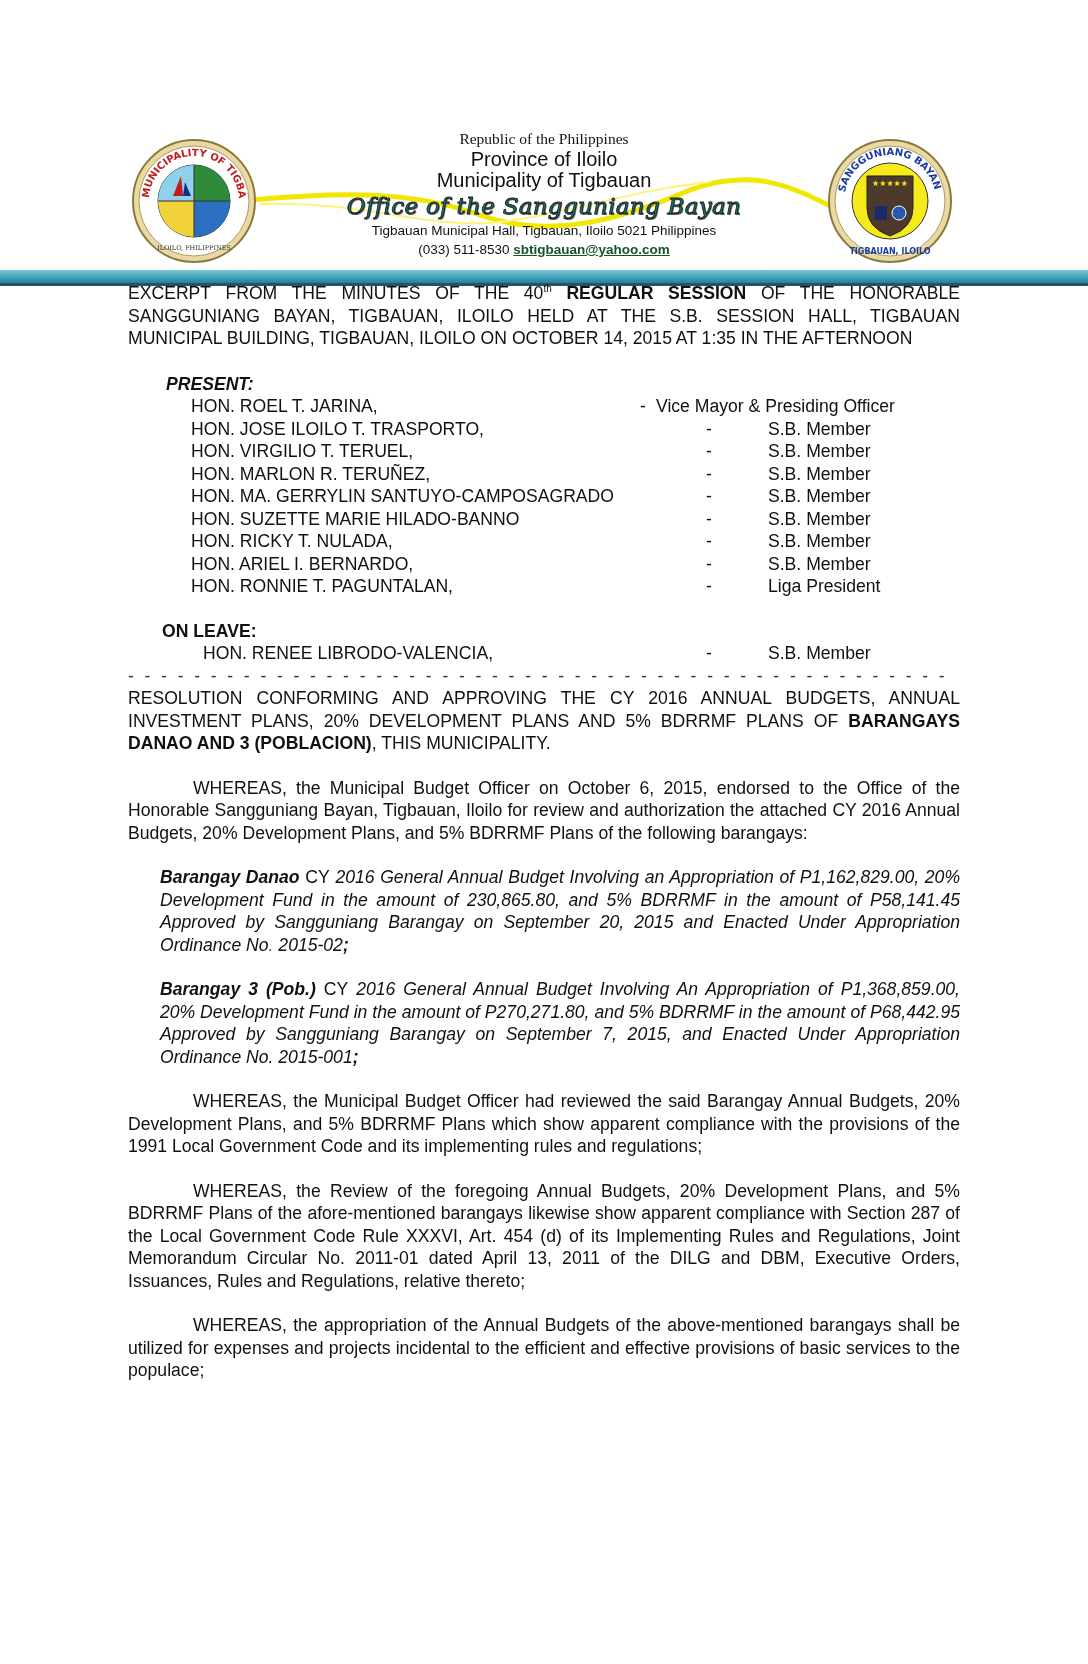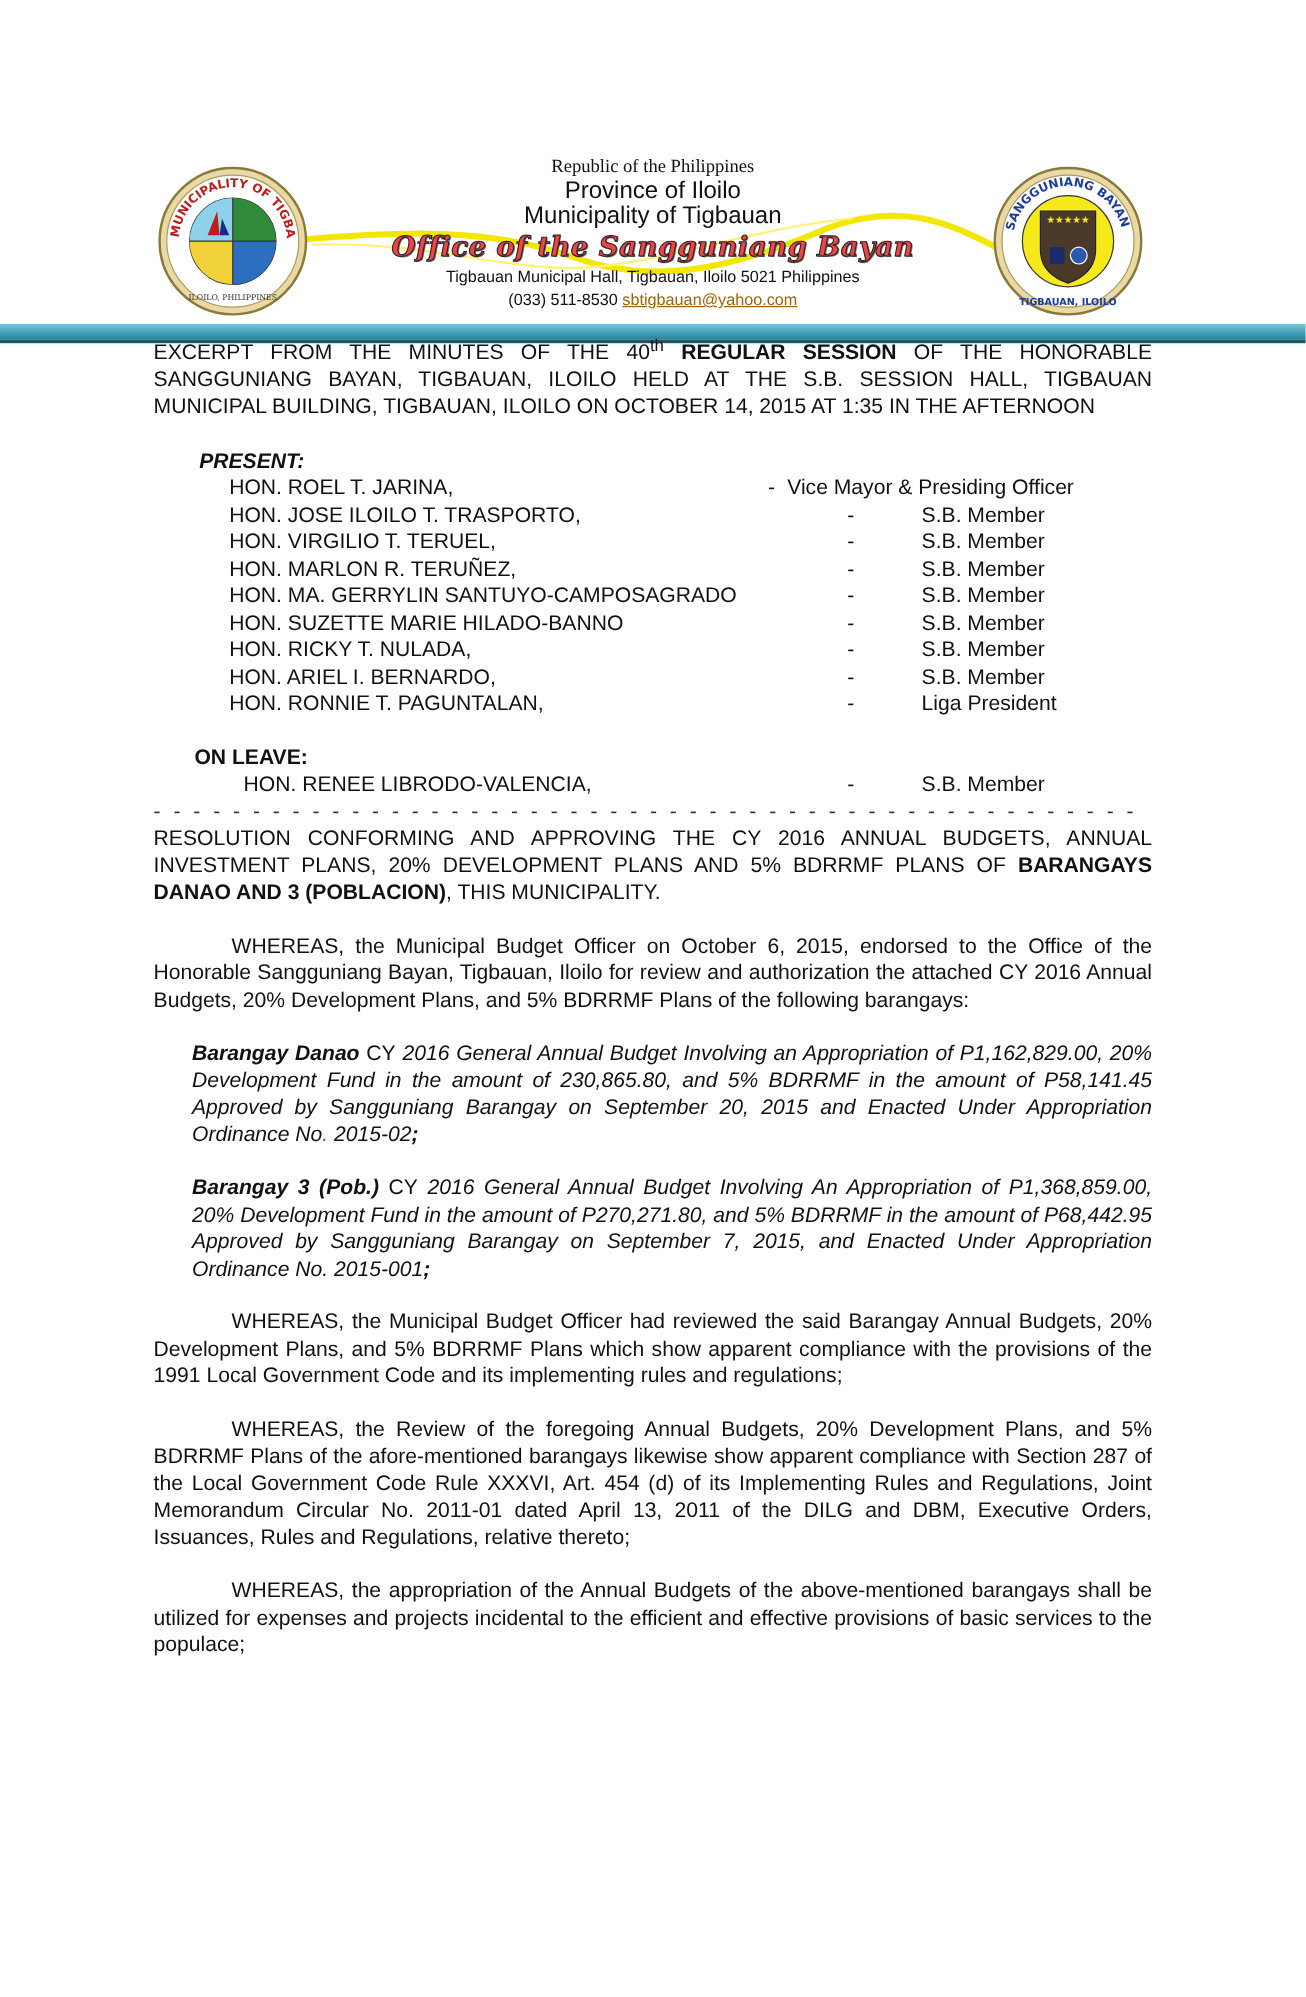--- a/index.html
+++ b/index.html
@@ -6,31 +6,31 @@
   body { width: 1088px; height: 1664px; position: relative; overflow: hidden;
          font-family: "Liberation Sans", sans-serif; color: #111; }
   .header { position: absolute; left: 0; top: 0; width: 1088px; height: 290px; }
   .logo-left { position: absolute; left: 131px; top: 138px; width: 126px; height: 126px; }
   .logo-right { position: absolute; left: 827px; top: 138px; width: 126px; height: 126px; }
   .swoosh { position: absolute; left: 250px; top: 160px; width: 580px; height: 90px; }
   .hdr-lines { position: absolute; left: 300px; top: 128px; width: 488px; text-align: center; }
   .hdr-l1 { font-family: "Liberation Serif", serif; font-size: 15.5px; line-height: 21px; }
   .hdr-l2, .hdr-l3 { font-family: "Liberation Sans", sans-serif; font-size: 20px; line-height: 21px; }
   .hdr-office { font-family: "DejaVu Serif", serif; font-style: italic; font-size: 23px; line-height: 30px;
-                color: #ef4444; -webkit-text-stroke: 0.9px #222; letter-spacing: 0.3px; text-shadow: 1px 1px 0 #777; font-weight: bold; }
+                color: #0f766e; -webkit-text-stroke: 0.9px #222; letter-spacing: 0.3px; text-shadow: 1px 1px 0 #777; }
   .hdr-addr { font-size: 13.5px; line-height: 19px; }
   .hdr-contact { font-size: 13.5px; line-height: 19px; }
-  .hdr-contact a { color: #a16207; text-decoration: underline; }
+  .hdr-contact a { color: #14532d; text-decoration: underline; font-weight: bold; }
   .band { position: absolute; left: 0; top: 270px; width: 1088px; height: 13px;
           background: linear-gradient(#7cc5d8, #3f9fb8 60%, #2c7f97); border-bottom: 3px solid #1f5566; }
 
   .body { position: absolute; left: 128px; top: 282px; width: 832px; font-size: 17.6px; line-height: 22.5px; }
   .just { text-align: justify; text-align-last: left; }
   .para { margin: 0; }
-  sup { font-size: 14px; line-height: 0; }
+  sup { font-size: 10px; line-height: 0; }
   .b { font-weight: bold; }
   .bi { font-weight: bold; font-style: italic; }
 
   .attendance { margin-top: 23px; }
   .att-head { font-weight: bold; font-style: italic; margin-left: 38px; }
   .att-row { position: relative; height: 22.5px; }
   .att-name { position: absolute; left: 63px; white-space: nowrap; }
   .att-dash { position: absolute; left: 578px; }
   .att-role { position: absolute; left: 640px; white-space: nowrap; }
   .att-row.first .att-dash { left: 512px; }

